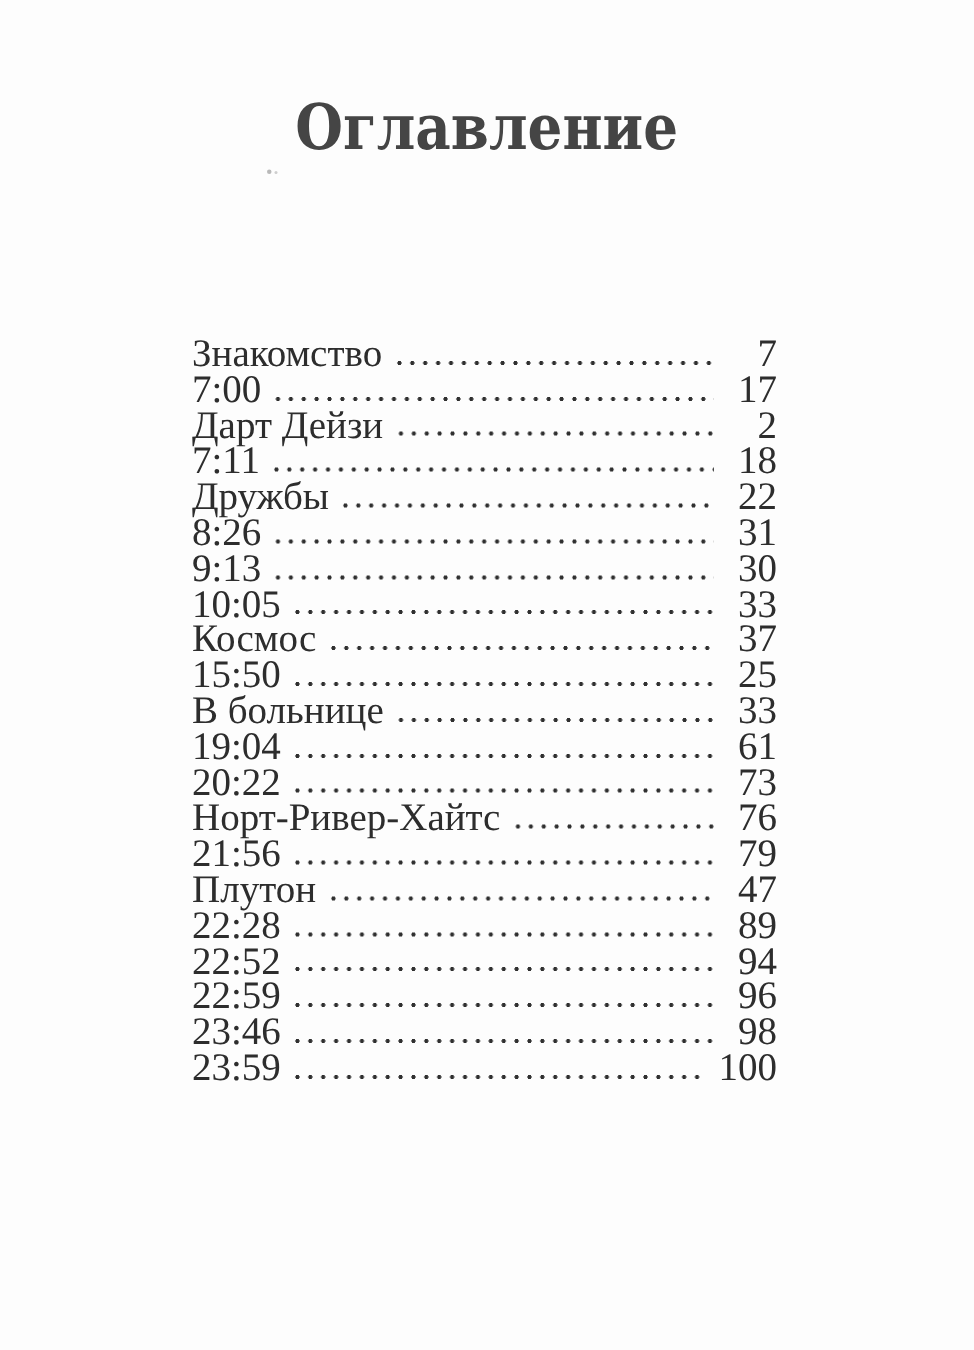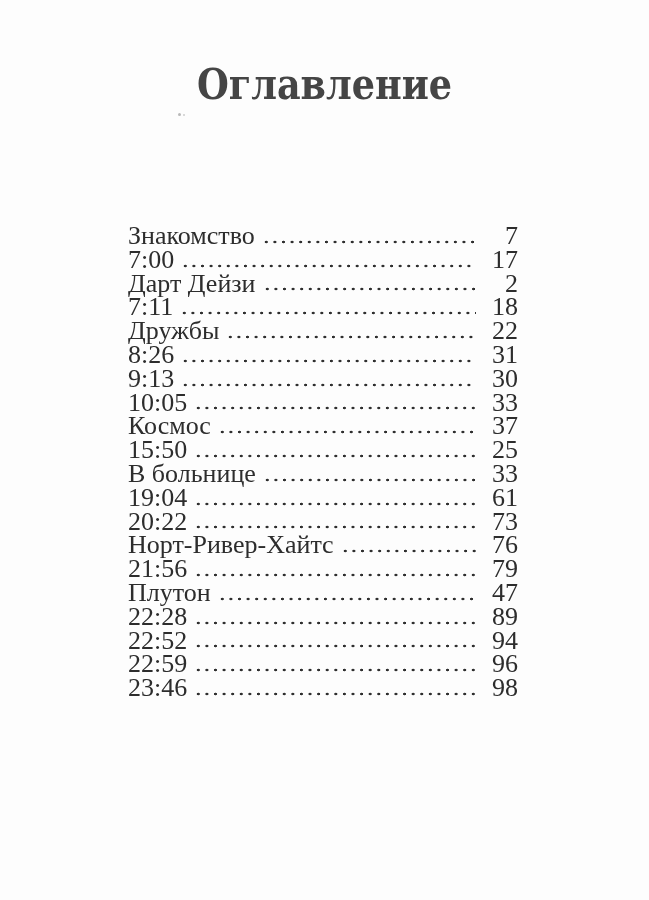--- a/index.html
+++ b/index.html
@@ -195,17 +195,22 @@
     <span class="toc-dots"></span>
     <span class="toc-page">96</span>
   </div>
 
   <div class="toc-row">
     <span class="toc-label">23:46</span>
     <span class="toc-dots"></span>
     <span class="toc-page">98</span>
   </div>
 
+  <div class="toc-row">
+    <span class="toc-label">23:59</span>
+    <span class="toc-dots"></span>
+    <span class="toc-page">100</span>
+  </div>
 </div>
 
   <span class="speck speck-1"></span>
   <span class="speck speck-2"></span>
 </div>
 
 </body></html>

